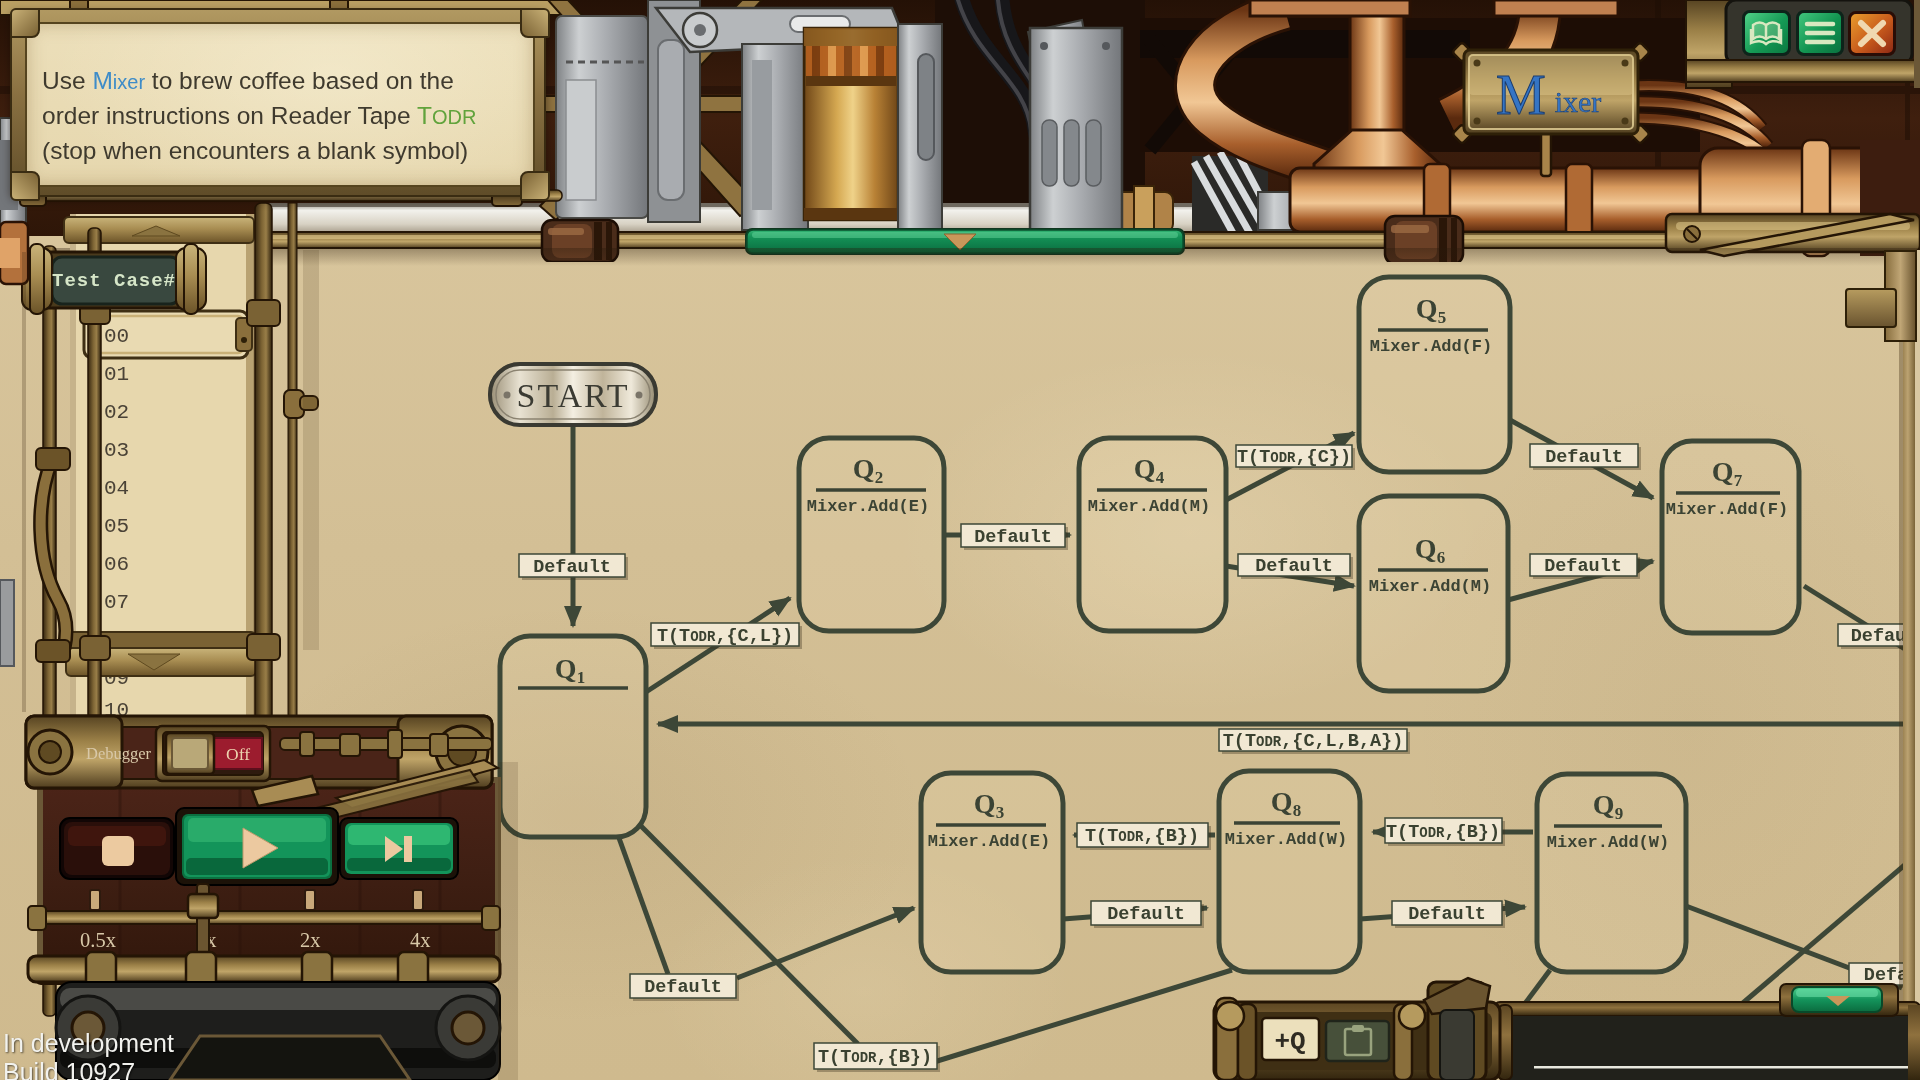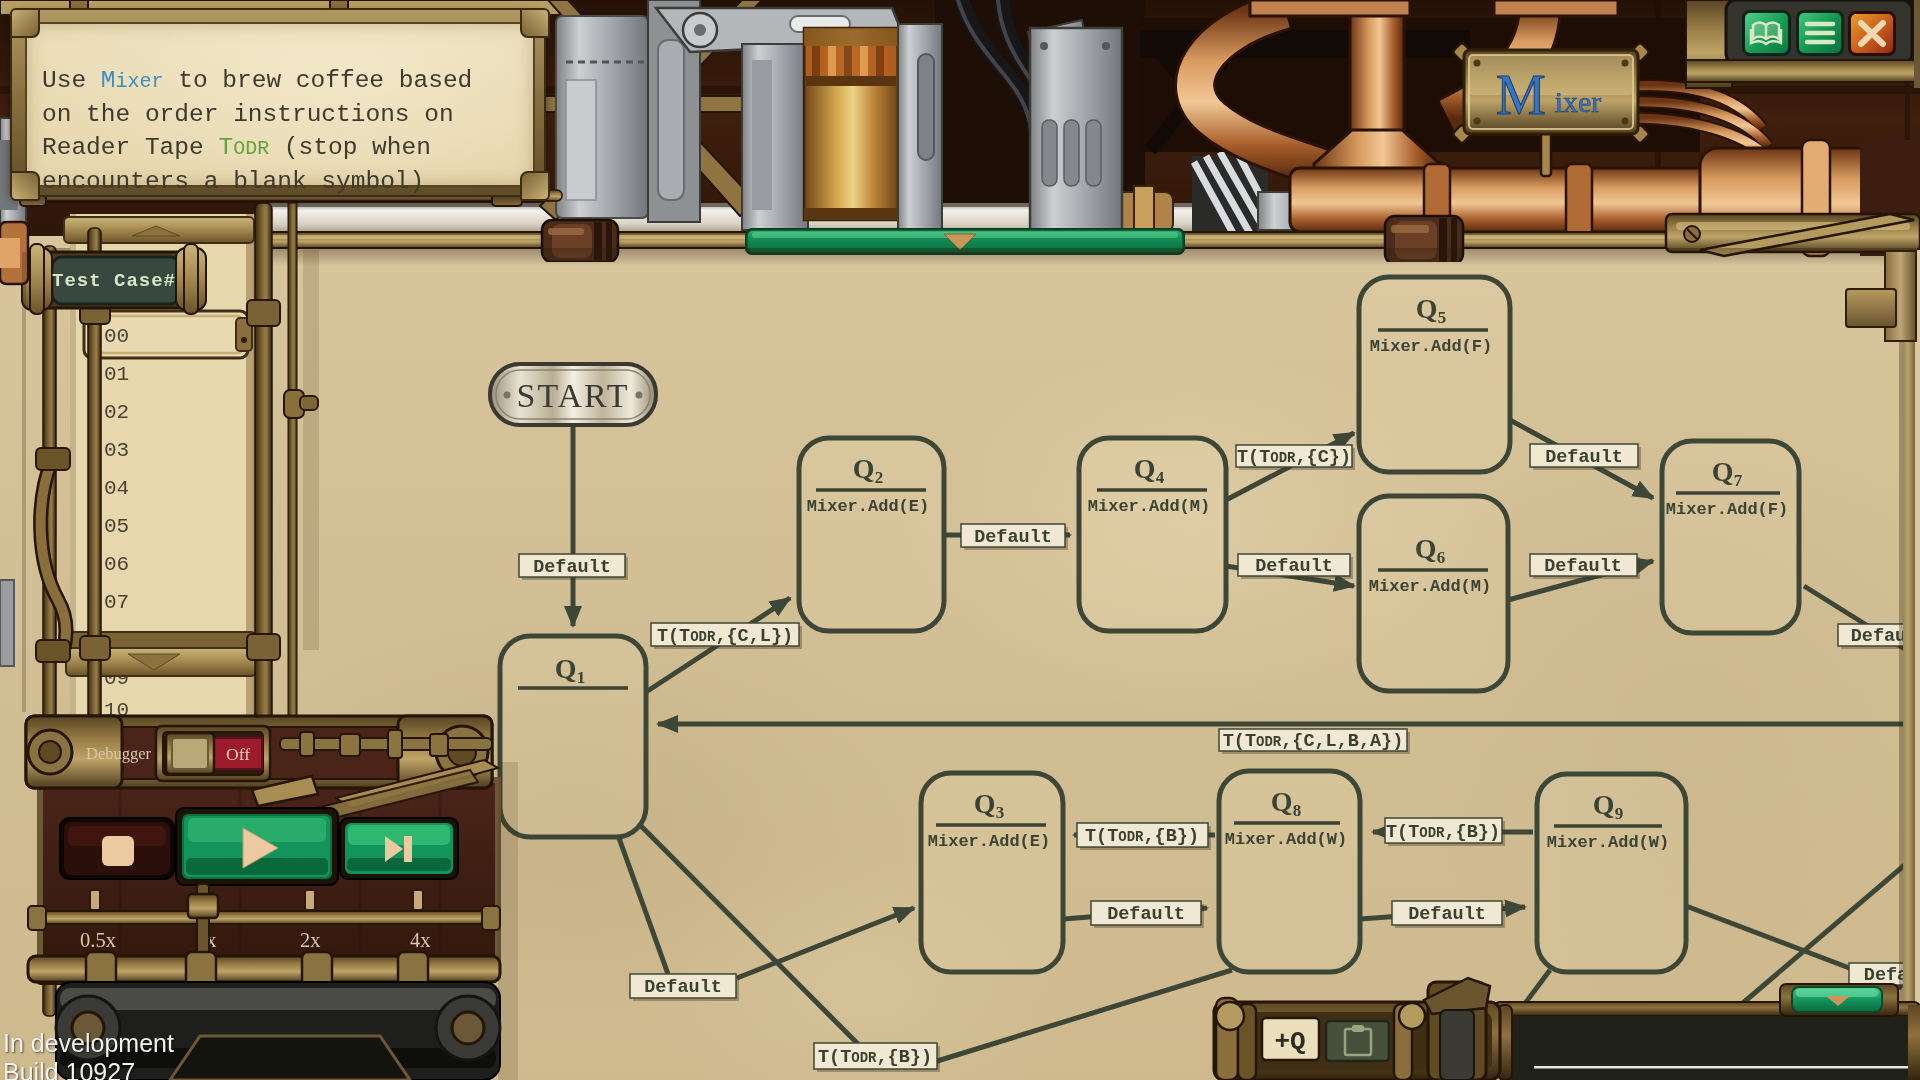--- a/index.html
+++ b/index.html
@@ -1,18 +1,18 @@
 <!DOCTYPE html>
 <html><head>
 <meta charset="utf-8">
 <style>
   html,body{margin:0;padding:0;width:1920px;height:1080px;overflow:hidden;background:#d5c197;}
   #stage{position:absolute;left:0;top:0;width:1920px;height:1080px;font-family:"Liberation Sans",sans-serif;}
   .abs{position:absolute;}
-  .serif{font-family:Liberation Mono, monospace;}
+  .serif{font-family:Liberation Sans, sans-serif;}
 </style>
 </head>
 <body>
 <div id="stage">
 
 <div class="abs" style="left:0;top:196px;width:1920px;height:884px;background:linear-gradient(180deg,#d9c69d 0%,#d3bf95 40%,#cfba8e 100%);"></div>
 
 <div class="abs" style="left:0;top:196px;width:1920px;height:884px;background:
  radial-gradient(420px 260px at 62% 38%, rgba(255,244,214,0.20), rgba(255,244,214,0) 70%),
  radial-gradient(500px 300px at 30% 70%, rgba(120,95,55,0.10), rgba(120,95,55,0) 70%),

